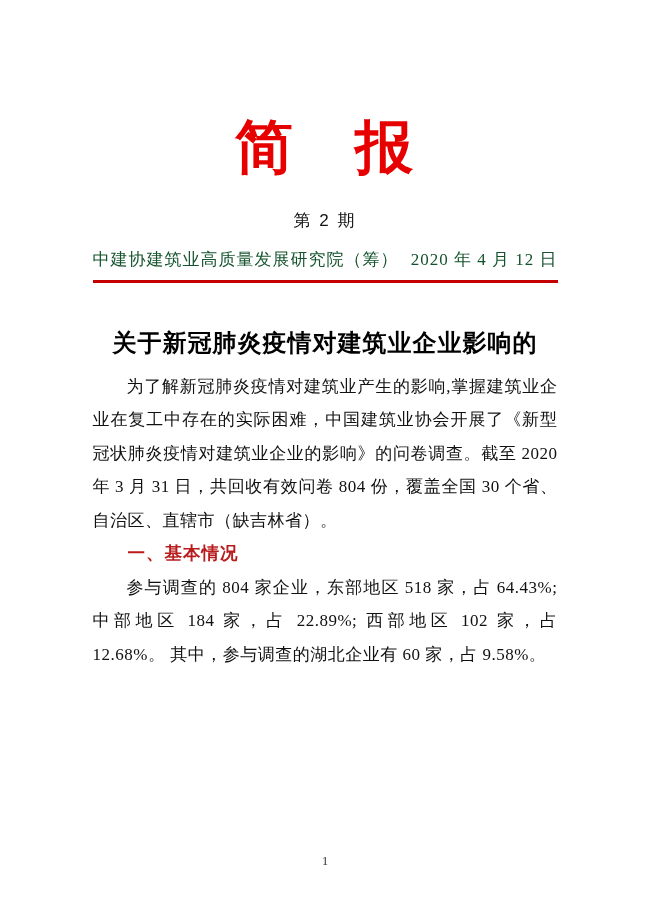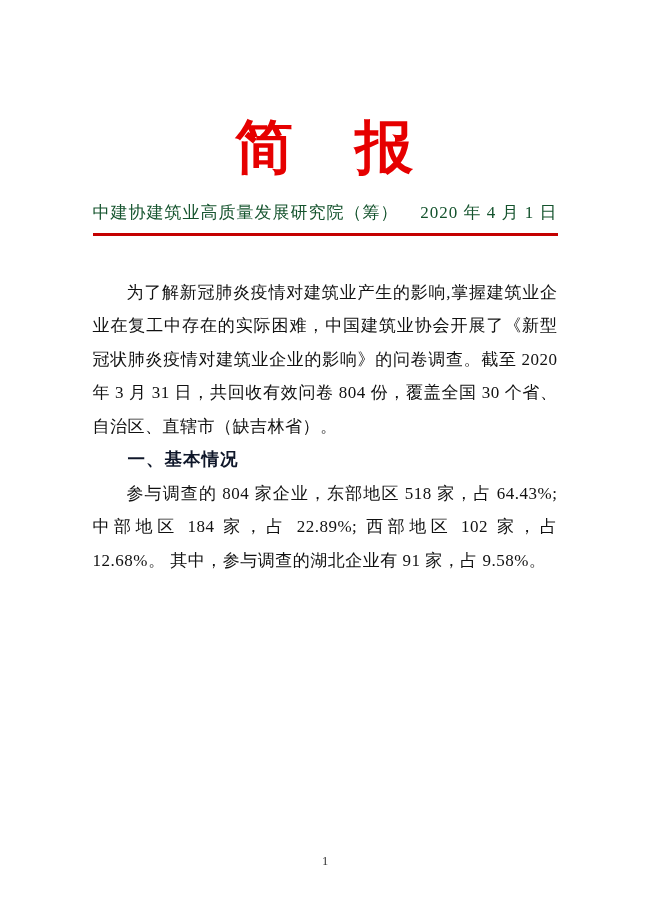--- a/index.html
+++ b/index.html
@@ -70,57 +70,59 @@
     text-indent: 2em;
     color: #111;
   }
   .sec-heading {
     font-size: 17.5px;
     line-height: 33.5px;
     font-weight: bold;
     text-indent: 2em;
     letter-spacing: 1px;
     font-family: "Liberation Sans", "DejaVu Sans", sans-serif;
-    color: #0f172a;
+    color: #b91c1c;
   }
   .pagenum {
     position: absolute;
     left: 0;
     right: 0;
     bottom: 50px;
     text-align: center;
     font-size: 12.5px;
     color: #333;
   }
 </style>
 </head>
 <body>
 
 <div class="page">
 
   <header>
     <h1 class="masthead">简　报</h1>
 
+    <div class="issue">第 2 期</div>
 
     <div class="publine">
       <span>中建协建筑业高质量发展研究院（筹）</span>
-      <span>2020 年 4 月 1 日</span>
+      <span>2020 年 4 月 12 日</span>
     </div>
 
     <div class="rule"></div>
   </header>
 
   <main>
     <h2 class="doc-title">
+      <span class="tl">关于新冠肺炎疫情对建筑业企业影响的</span>
     </h2>
 
     <div class="body-text">
       <p class="para">为了解新冠肺炎疫情对建筑业产生的影响,掌握建筑业企业在复工中存在的实际困难，中国建筑业协会开展了《新型冠状肺炎疫情对建筑业企业的影响》的问卷调查。截至 2020 年 3 月 31 日，共回收有效问卷 804 份，覆盖全国 30 个省、自治区、直辖市（缺吉林省）。</p>
 
       <h3 class="sec-heading">一、基本情况</h3>
 
-      <p class="para">参与调查的 804 家企业，东部地区 518 家，占 64.43%; 中部地区 184 家，占 22.89%; 西部地区 102 家，占 12.68%。 其中，参与调查的湖北企业有 91 家，占 9.58%。</p>
+      <p class="para">参与调查的 804 家企业，东部地区 518 家，占 64.43%; 中部地区 184 家，占 22.89%; 西部地区 102 家，占 12.68%。 其中，参与调查的湖北企业有 60 家，占 9.58%。</p>
     </div>
   </main>
 
   <footer class="pagenum">1</footer>
 
 </div>
 
 </body></html>

